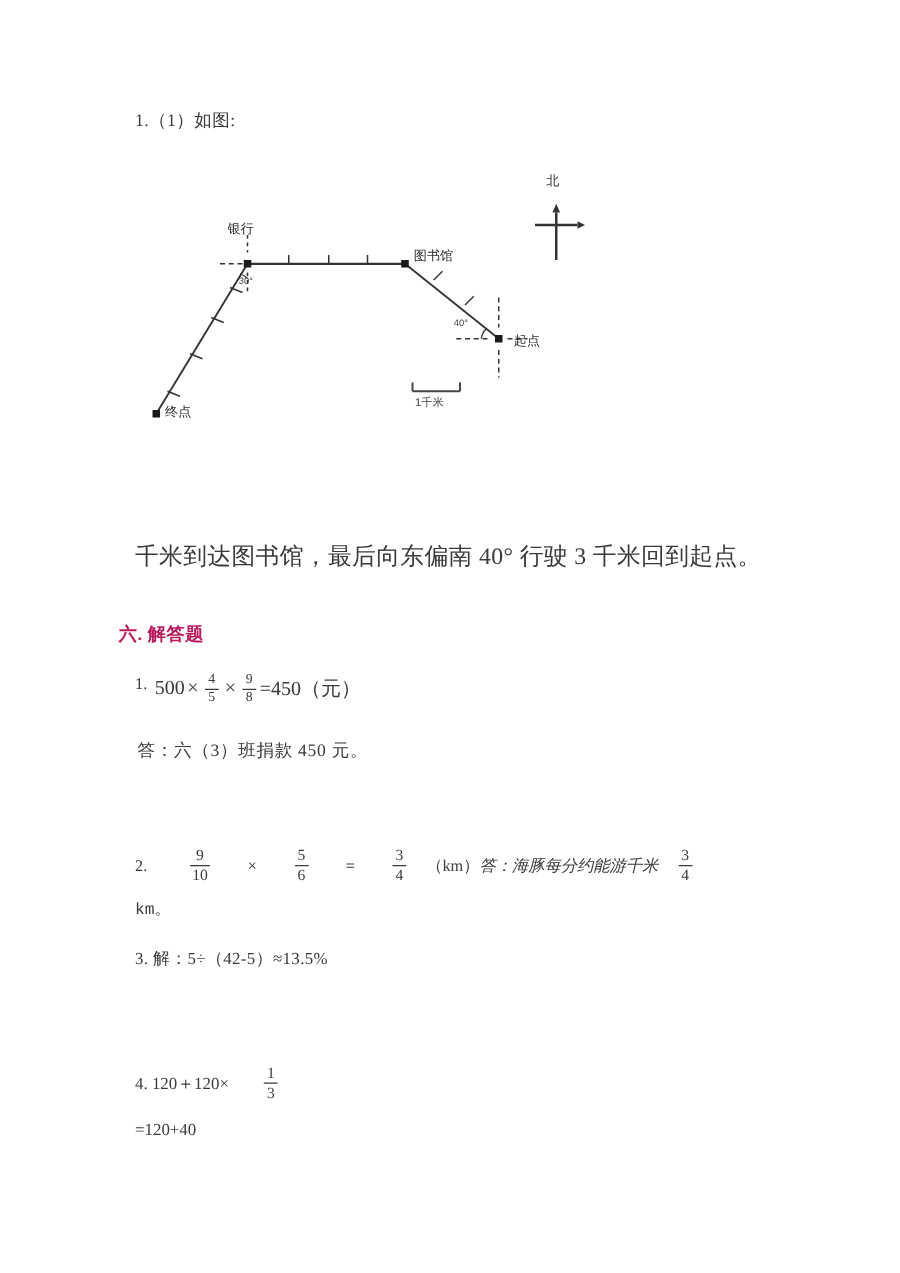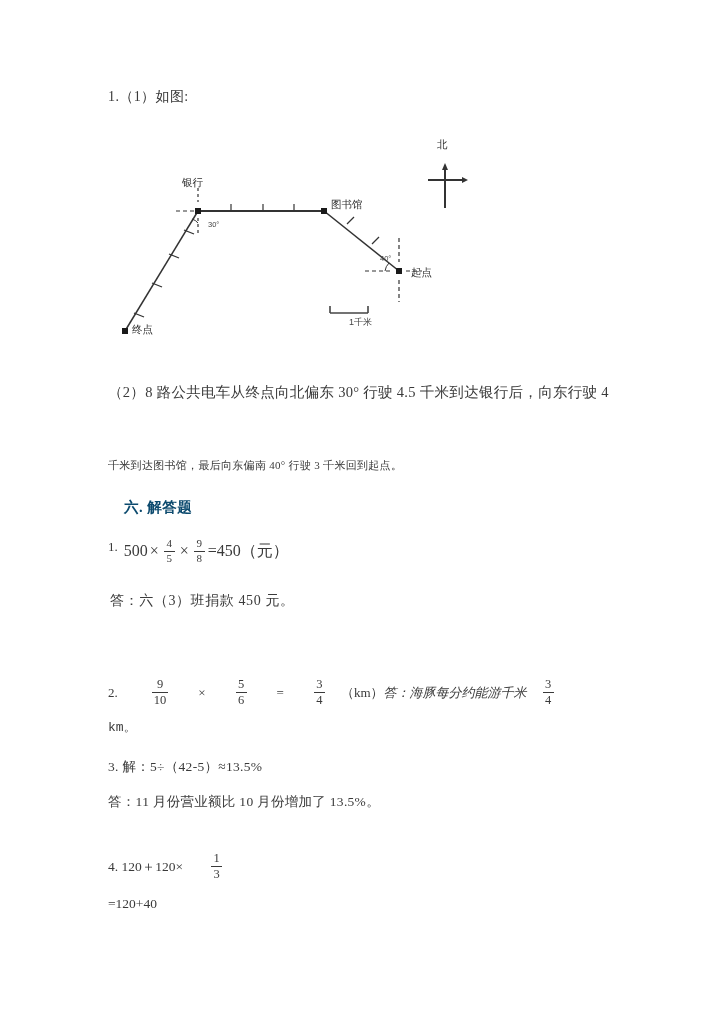--- a/index.html
+++ b/index.html
@@ -24,27 +24,27 @@
   
   .tline {
     position: absolute;
     white-space: nowrap;
     color: #3a3a3a;
     font-family: "Liberation Serif", "DejaVu Serif", serif;
   }
 
   #q1-line      { left: 108px; top: 88px;  font-size: 14px; letter-spacing: .4px; }
   #p2-line1     { left: 108px; top: 383px; font-size: 14.5px; letter-spacing: .3px; }
-  #p2-line2     { left: 108px; top: 432px; font-size: 11px; letter-spacing: .3px; margin-top: 26px; }
+  #p2-line2     { left: 108px; top: 432px; font-size: 19px; letter-spacing: .3px; }
 
   #sec6-heading {
-    left: 124px; top: 498px;
+    left: 95px; top: 498px;
     font-size: 14.5px;
     font-weight: bold;
-    color: #0c4a6e;
+    color: #be185d;
     letter-spacing: .5px;
   }
 
   
   #ans1-row {
     position: absolute;
     left: 108px; top: 538px;
     display: flex;
     align-items: flex-start;
   }
@@ -136,21 +136,20 @@
     font-size: 10.5px;
     color: #2f2f2f;
     white-space: nowrap;
   }
   .dangle {
     position: absolute;
     font-family: "Liberation Sans", "DejaVu Sans", sans-serif;
     font-size: 7.5px;
     color: #444;
     white-space: nowrap;
-    padding-left: 17px;
   }
 </style>
 </head>
 <body>
 
 <div class="page">
 
   <div class="tline" id="q1-line">1.（1）如图:</div>
 
   <div id="diagram">
@@ -205,21 +204,20 @@
     <div class="dlabel" style="left:311px; top:136px;">起点</div>
     <div class="dlabel" style="left:32px; top:193px;">终点</div>
     <div class="dlabel" style="left:337px; top:8px;">北</div>
 
     <div class="dangle" style="left:91px; top:90px;">30°</div>
     <div class="dangle" style="left:263px; top:124px;">40°</div>
 
     <div class="dangle" style="left:232px; top:186px; font-size:9px;">1千米</div>
   </div>
 
-  <div class="tline" id="p2-line1">（2）8 路公共电车从终点向北偏东 30° 行驶 4.5 千米到达银行后，向东行驶 4</div>
   <div class="tline" id="p2-line2">千米到达图书馆，最后向东偏南 40° 行驶 3 千米回到起点。</div>
 
   <div class="tline" id="sec6-heading">六. 解答题</div>
 
   <div id="ans1-row">
     <span id="ans1-num">1.</span>
     <span class="mathline">
       <span>500</span>
       <span class="op">×</span>
       <span class="frac">
@@ -261,21 +259,20 @@
     <span id="ans2-answer">答：海豚每分约能游千米</span>
     <span class="frac bigfrac" id="ans2-tailfrac">
       <span class="num">3</span>
       <span class="bar"></span>
       <span class="den">4</span>
     </span>
   </div>
   <div class="tline" id="ans2-line2">km。</div>
 
   <div class="tline" id="ans3-line1">3. 解：5÷（42-5）≈13.5%</div>
-  <div class="tline" id="ans3-line2">答：11 月份营业额比 10 月份增加了 13.5%。</div>
 
   <div id="ans4-row">
     <span>4. 120＋120×</span>
     <span class="frac bigfrac">
       <span class="num">1</span>
       <span class="bar"></span>
       <span class="den">3</span>
     </span>
   </div>
   <div class="tline" id="ans4-line2">=120+40</div>

